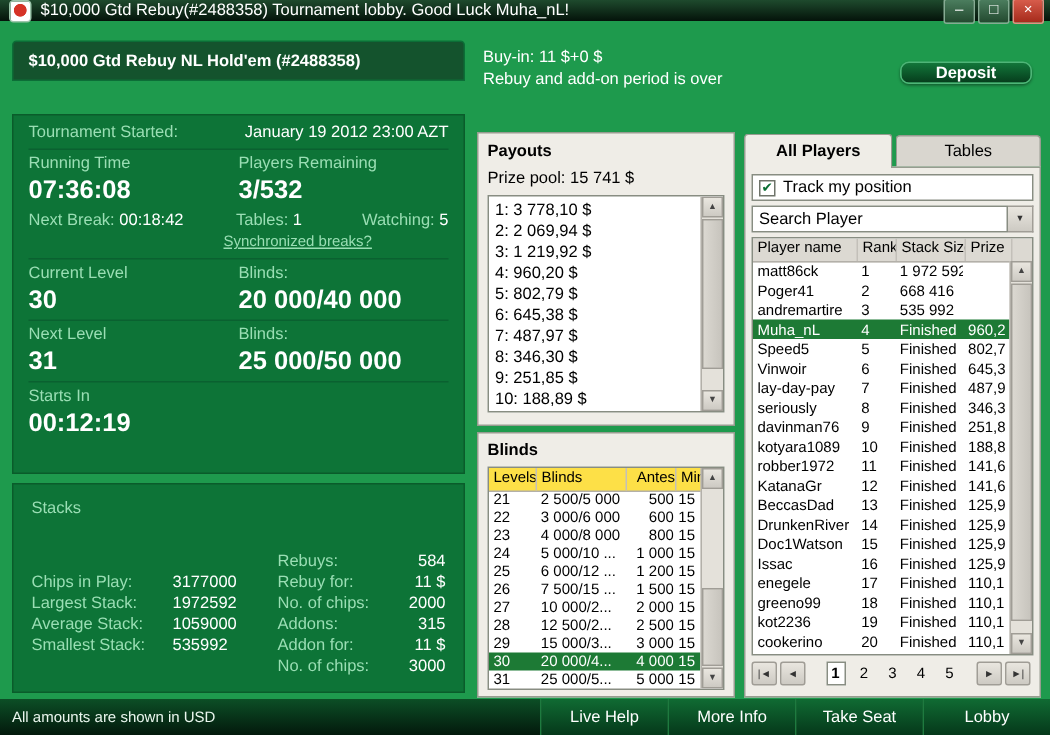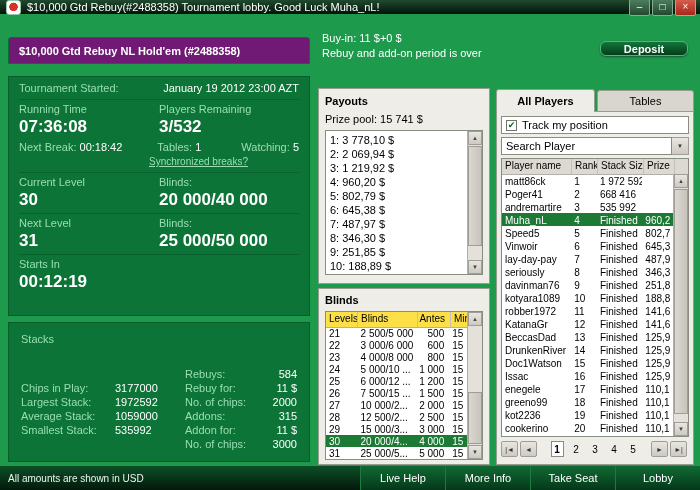--- a/index.html
+++ b/index.html
@@ -8,21 +8,21 @@
 
   
   .titlebar{position:absolute;left:0;top:0;width:100%;height:14px;background:linear-gradient(#1e4a2d,#04130a);display:flex;align-items:center;box-sizing:border-box;padding:0 4px;}
   .logo{width:13px;height:13px;border-radius:3px;background:radial-gradient(circle at 50% 45%,#d63327 0 4px,#fff 4.5px);border:1px solid #9cc5aa;margin:0 6px 0 2px;flex:0 0 auto;}
   .wtitle{font-size:11px;color:#fff;white-space:nowrap;overflow:hidden;}
   .wctrls{margin-left:auto;display:flex;gap:2px;}
   .wbtn{width:19px;height:15px;display:flex;align-items:center;justify-content:center;font-size:10px;line-height:1;color:#fff;background:linear-gradient(#4b7d5e,#23492f);border:1px solid #86ab93;border-radius:2px;cursor:default;}
   .wbtn.close{background:linear-gradient(#d75c4b,#a52a1b);border-color:#e09284;}
 
   
-  .tname{position:absolute;left:8px;top:37px;width:302px;height:27px;box-sizing:border-box;background:#701a75;border:1px solid #0c6e37;border-radius:3px 3px 0 0;display:flex;align-items:center;padding-left:10px;font-weight:bold;white-space:nowrap;overflow:hidden;}
+  .tname{position:absolute;left:8px;top:27px;width:302px;height:27px;box-sizing:border-box;background:#14532d;border:1px solid #0c6e37;border-radius:3px 3px 0 0;display:flex;align-items:center;padding-left:10px;font-weight:bold;white-space:nowrap;overflow:hidden;}
   .buyin{position:absolute;left:322px;top:31px;line-height:15px;}
   .deposit{position:absolute;left:600px;top:41px;width:88px;height:15px;box-sizing:border-box;background:linear-gradient(#12763a,#063d1c);border:1px solid #4fb578;border-radius:6px;color:#fff;font-weight:bold;display:flex;align-items:center;justify-content:center;box-shadow:0 1px 2px rgba(0,0,0,.4);}
 
   
   .ipanel{position:absolute;left:8px;top:76px;width:302px;height:240px;box-sizing:border-box;background:#0d7437;border:1px solid #0a5c2b;padding:3px 10px;overflow:hidden;}
   .lg{color:#9adeb4;}
   .rowsb{display:flex;justify-content:space-between;height:16px;align-items:center;}
   .divi{border-top:1px solid #0a6130;margin:3px 0;}
   .cols{display:flex;}
   .col{width:50%;}
@@ -61,21 +61,21 @@
   .t-bli{top:80px;height:52px;}
   .t-pla{top:15px;height:225px;}
 
   
   .btable{position:relative;margin-top:4px;background:#fff;border:1px solid #888d82;height:149px;box-sizing:border-box;overflow:hidden;}
   .thead{display:flex;height:15px;background:#fde047;border-bottom:1px solid #b3b0a9;color:#000;font-size:10px;}
   .thead .tc{border-right:1px solid #c3c0b9;}
   .tc{box-sizing:border-box;padding:1px 0 0 3px;overflow:hidden;white-space:nowrap;}
   .c-lv{width:32px;}
   .c-bl{width:60px;}
-  .c-an{width:33px;text-align:right;padding-right:5px;padding-left:0;}
+  .c-an{width:33px;text-align:right;padding-left:0;}
   .c-mn{width:18px;}
   .blinds-rows{position:absolute;left:0;top:15px;right:15px;bottom:0;color:#000;font-size:10px;overflow:hidden;}
   .trow{display:flex;height:12px;line-height:12px;}
   .trow.hl{background:#1d7a35;color:#fff;}
 
   
   .tab{position:absolute;top:89px;height:22px;box-sizing:border-box;display:flex;align-items:center;justify-content:center;border:1px solid #979c90;border-bottom:none;border-radius:3px 3px 0 0;color:#000;cursor:default;}
   #tab-all{left:496px;width:99px;background:#efede7;font-weight:bold;height:23px;z-index:3;}
   #tab-tables{left:597px;width:97px;background:#d9d6cf;top:90px;height:21px;z-index:1;}
   .pbody{position:absolute;left:496px;top:111px;width:198px;height:354px;box-sizing:border-box;background:#efede7;border:1px solid #979c90;padding:4px;z-index:2;color:#000;}

